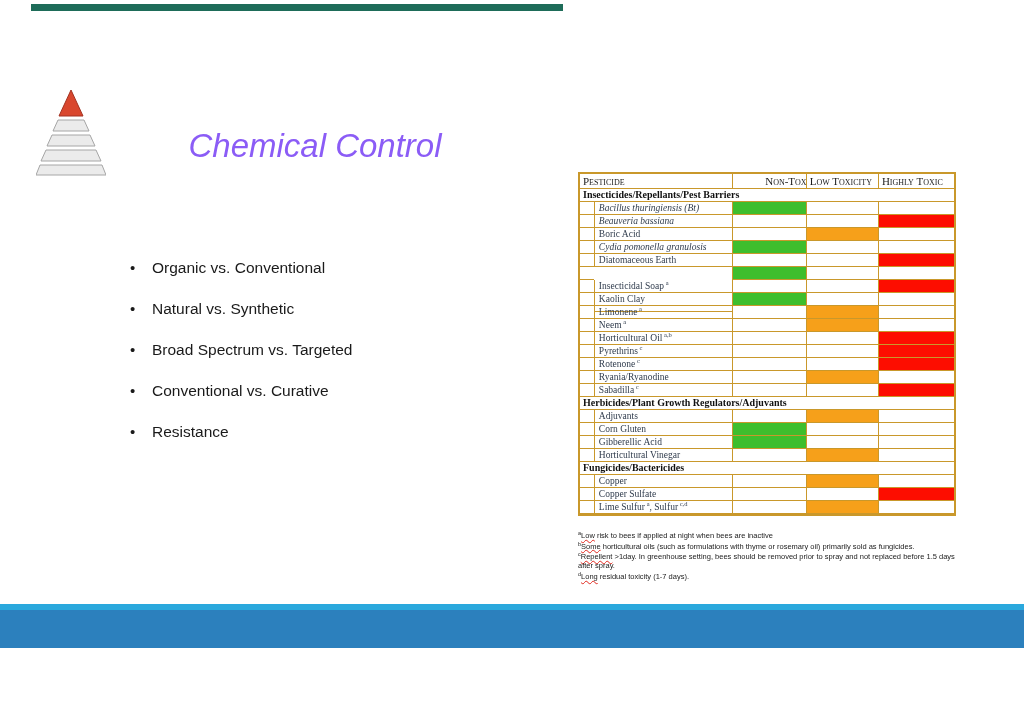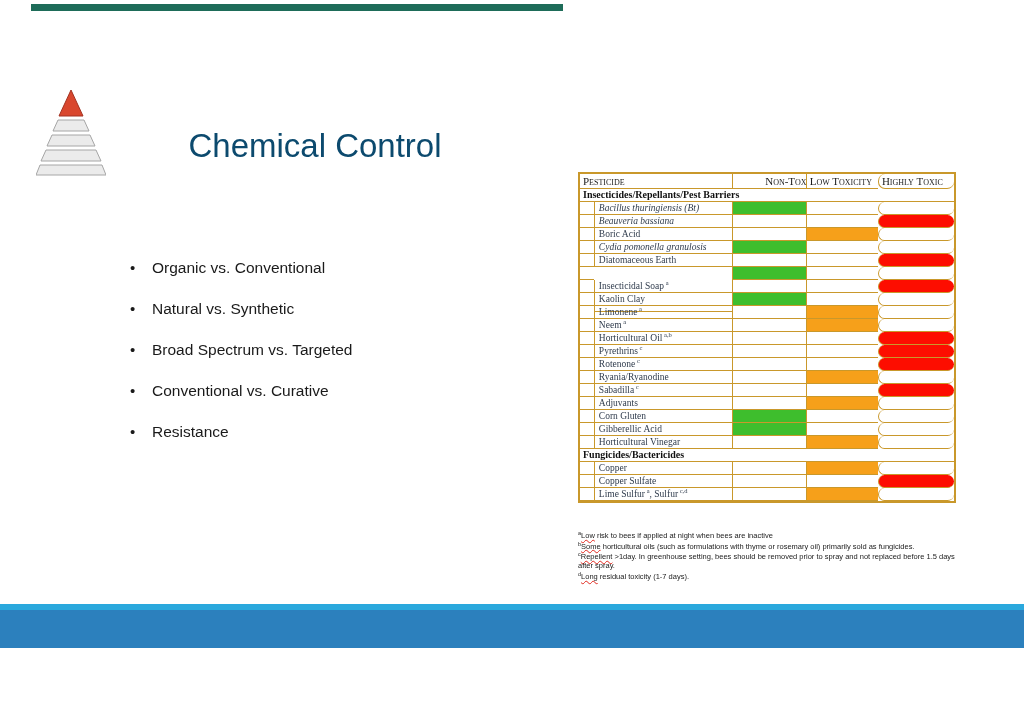--- a/index.html
+++ b/index.html
@@ -34,21 +34,21 @@
   .tcell:first-child{border-left:none;}
   .hdr .tcell{height:15px;font-weight:normal;font-variant:small-caps;font-size:11px;
     line-height:14px;color:#1b1b1b;padding-left:3px;border-bottom-width:1px;}
   .sect{height:13px;}
   .sect .tcell{width:100%;font-weight:bold;font-size:10px;line-height:12px;color:#101010;padding-left:3px;}
   .drow{height:13px;}
   .c-gutter{width:14px;}
   .c-label{width:140px;font-size:9.5px;line-height:12px;color:#2F3B4C;padding-left:4px;}
   .c-non{width:74px;}
   .c-low{width:73px;}
-  .c-high{width:77px;border-radius:7px;}
+  .c-high{width:77px;}
   .ital{font-style:italic;}
   .suptx{font-size:6.5px;vertical-align:4px;line-height:0;}
 
   
   #footnotes{left:578px;top:529px;width:390px;font-size:7.5px;line-height:9.2px;color:#222;}
   .fn-sup{font-size:5.5px;vertical-align:2.5px;}
   .squiggle{text-decoration-line:underline;text-decoration-style:wavy;
     text-decoration-color:#e0281e;text-decoration-thickness:1px;text-underline-offset:1px;}
 </style>
 </head>
@@ -59,21 +59,21 @@
 <div class="abs" id="bottom-band" style="background: rgb(44, 128, 189);"></div>
 
 <svg class="abs" id="pyramid" viewBox="0 0 70 88">
   <polygon id="py-top" points="35,2 47,28 23,28" fill="#D9472E" stroke="#A33322"></polygon>
   <polygon class="py-layer" points="22,32 48,32 53,43 17,43" fill="#EBEBEB" stroke="#A6A6A6"></polygon>
   <polygon class="py-layer" points="16,47 54,47 59,58 11,58" fill="#EBEBEB" stroke="#A6A6A6"></polygon>
   <polygon class="py-layer" points="10,62 60,62 65,73 5,73" fill="#EBEBEB" stroke="#A6A6A6"></polygon>
   <polygon class="py-layer" points="4,77 66,77 70,87 0,87" fill="#EBEBEB" stroke="#A6A6A6"></polygon>
 </svg>
 
-<div class="abs" id="slide-title" style="color: #0c4a6e;">Chemical Control</div>
+<div class="abs" id="slide-title" style="color: #8b5cf6; font-style: italic;">Chemical Control</div>
 
 <div class="abs" id="bullet-list">
     <div class="bullet-row">
       <span class="bullet-dot">•</span>
       <span class="bullet-text">Organic vs. Conventional</span>
     </div>
     <div class="bullet-row">
       <span class="bullet-dot">•</span>
       <span class="bullet-text">Natural vs. Synthetic</span>
     </div>
@@ -199,20 +199,23 @@
       <div class="tcell c-low" style="border-color: rgb(201, 152, 43); background: rgb(246, 160, 26);"></div>
       <div class="tcell c-high" style="border-color: rgb(201, 152, 43);"></div>
     </div>
     <div class="trow drow">
       <div class="tcell c-gutter" style="border-color: rgb(201, 152, 43);"></div>
       <div class="tcell c-label" style="border-color: rgb(201, 152, 43);"><span>Sabadilla</span><span class="suptx"> c</span></div>
       <div class="tcell c-non" style="border-color: rgb(201, 152, 43);"></div>
       <div class="tcell c-low" style="border-color: rgb(201, 152, 43);"></div>
       <div class="tcell c-high" style="border-color: rgb(201, 152, 43); background: rgb(253, 13, 0);"></div>
     </div>
+    <div class="trow sect">
+      <div class="tcell " style="border-color: rgb(201, 152, 43); width: 100%;">Herbicides/Plant Growth Regulators/Adjuvants</div>
+    </div>
     <div class="trow drow">
       <div class="tcell c-gutter" style="border-color: rgb(201, 152, 43);"></div>
       <div class="tcell c-label" style="border-color: rgb(201, 152, 43);"><span>Adjuvants</span></div>
       <div class="tcell c-non" style="border-color: rgb(201, 152, 43);"></div>
       <div class="tcell c-low" style="border-color: rgb(201, 152, 43); background: rgb(246, 160, 26);"></div>
       <div class="tcell c-high" style="border-color: rgb(201, 152, 43);"></div>
     </div>
     <div class="trow drow">
       <div class="tcell c-gutter" style="border-color: rgb(201, 152, 43);"></div>
       <div class="tcell c-label" style="border-color: rgb(201, 152, 43);"><span>Corn Gluten</span></div>

